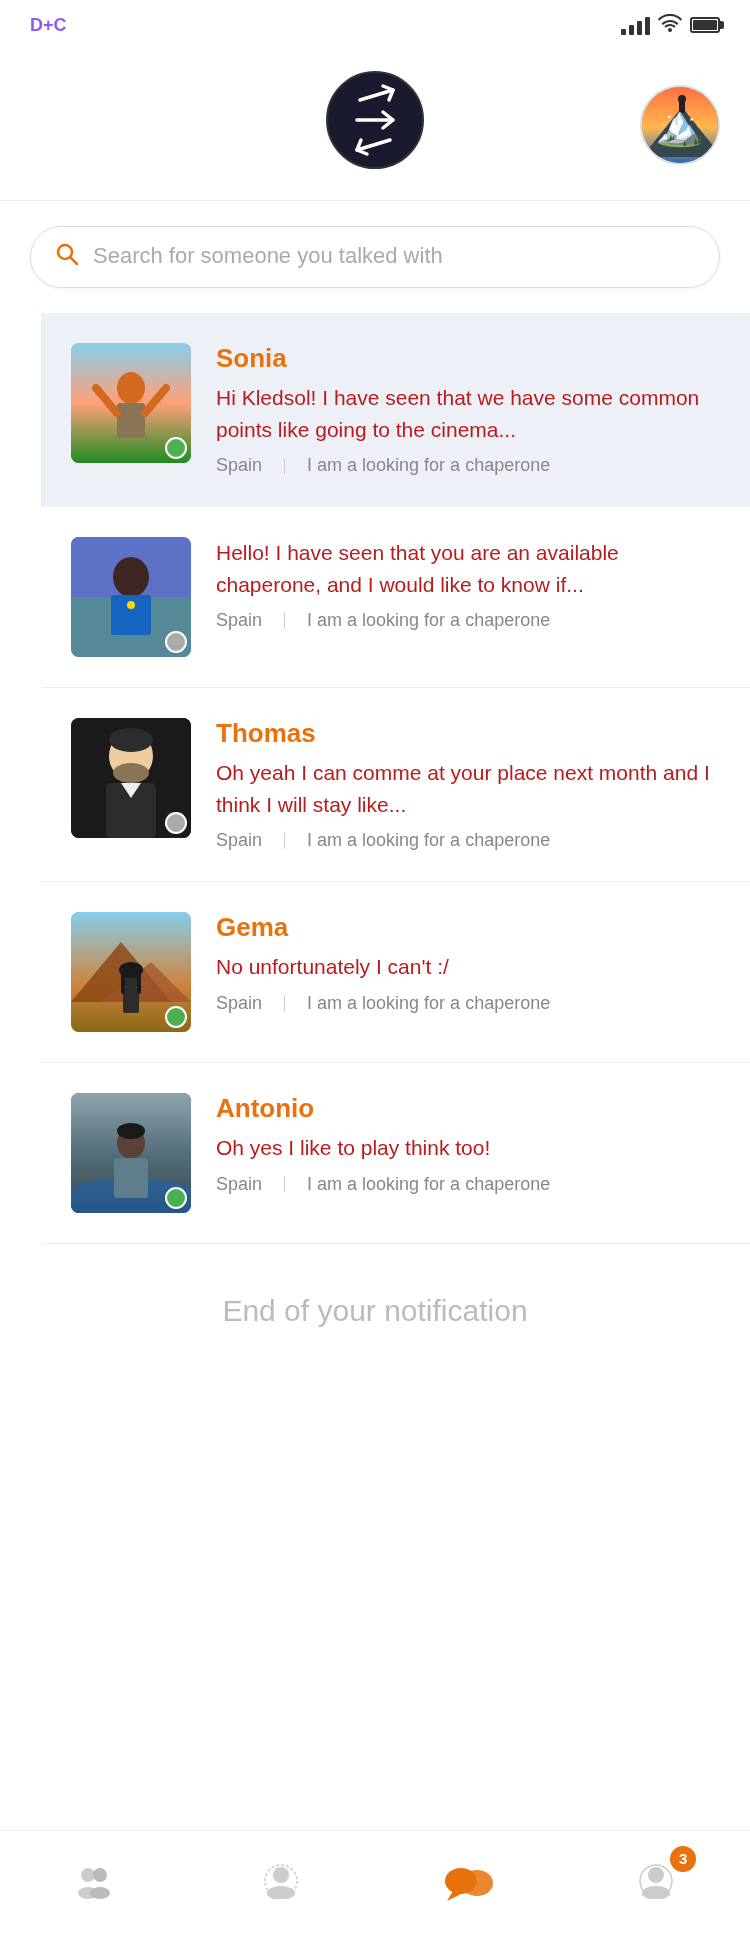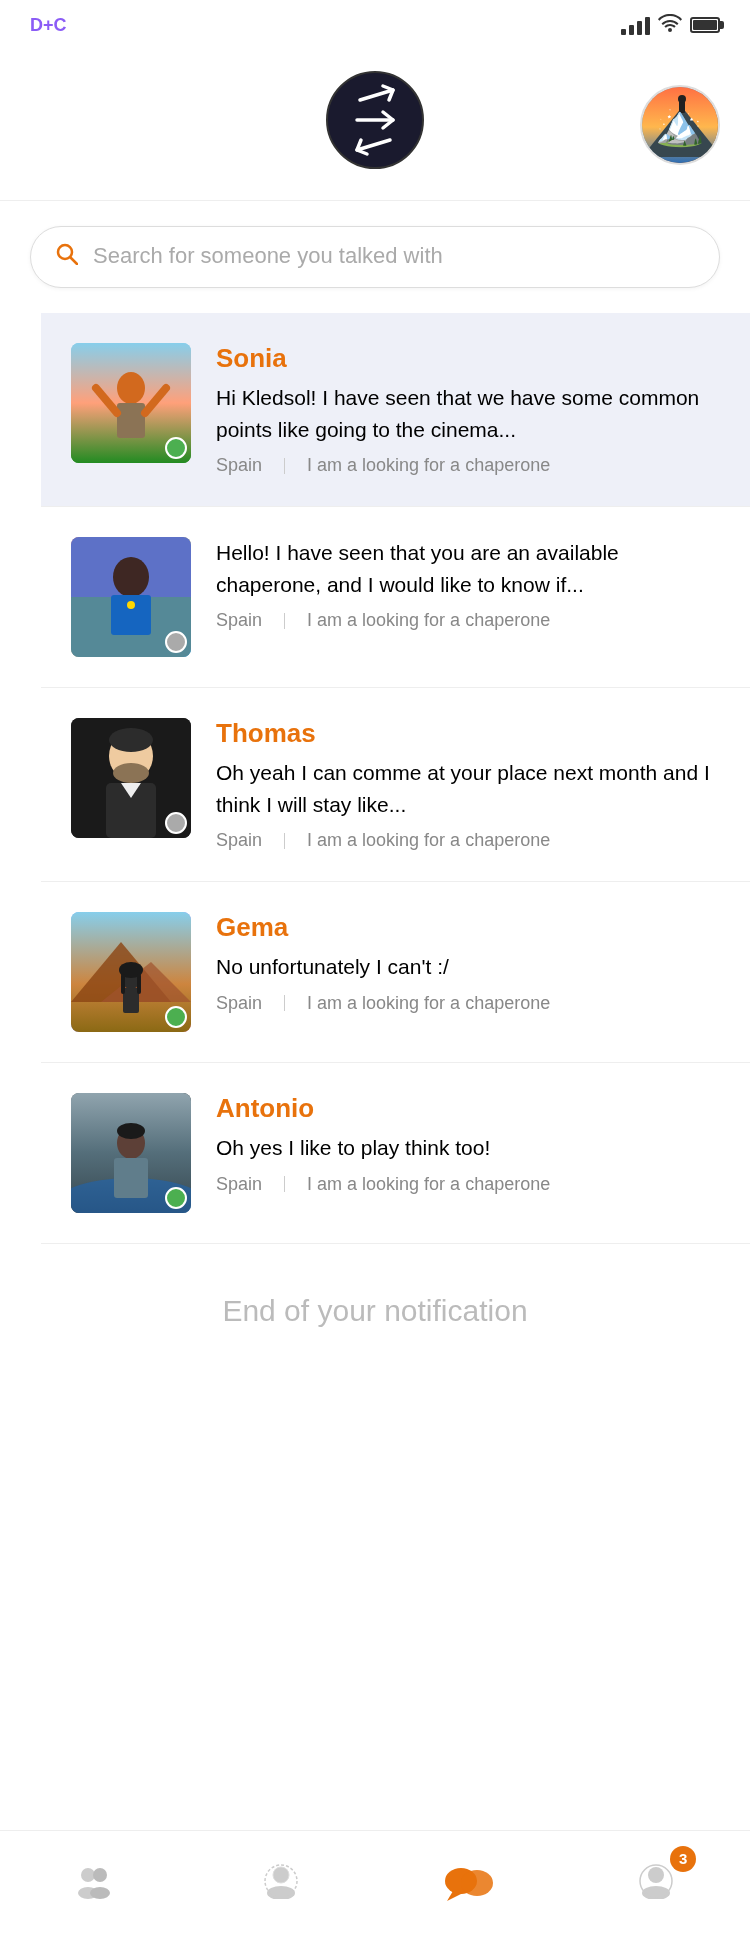--- a/index.html
+++ b/index.html
@@ -184,21 +184,21 @@
       min-width: 0;
     }
     .conv-name {
       font-size: 26px;
       font-weight: 700;
       color: #E8720C;
       margin-bottom: 8px;
     }
     .conv-message {
       font-size: 21px;
-      color: #000000;
+      color: #b91c1c;
       line-height: 1.5;
       margin-bottom: 10px;
     }
     .conv-meta {
       font-size: 18px;
       color: #888;
       display: flex;
       align-items: center;
       gap: 22px;
     }

